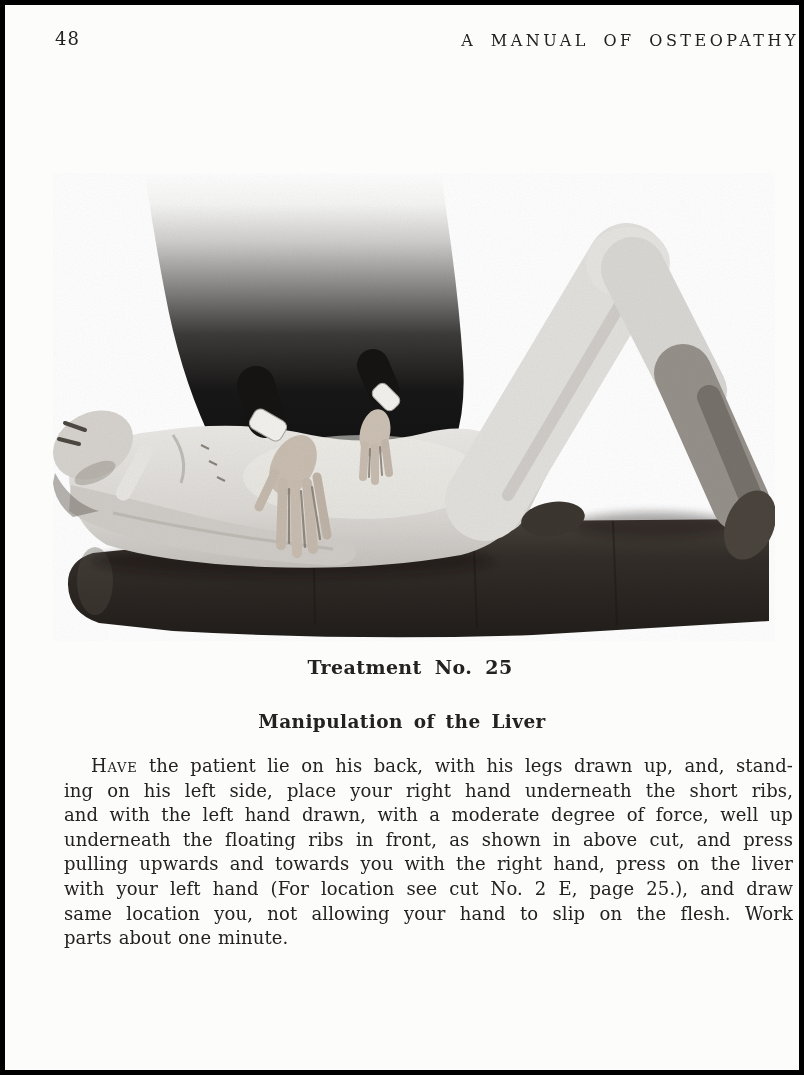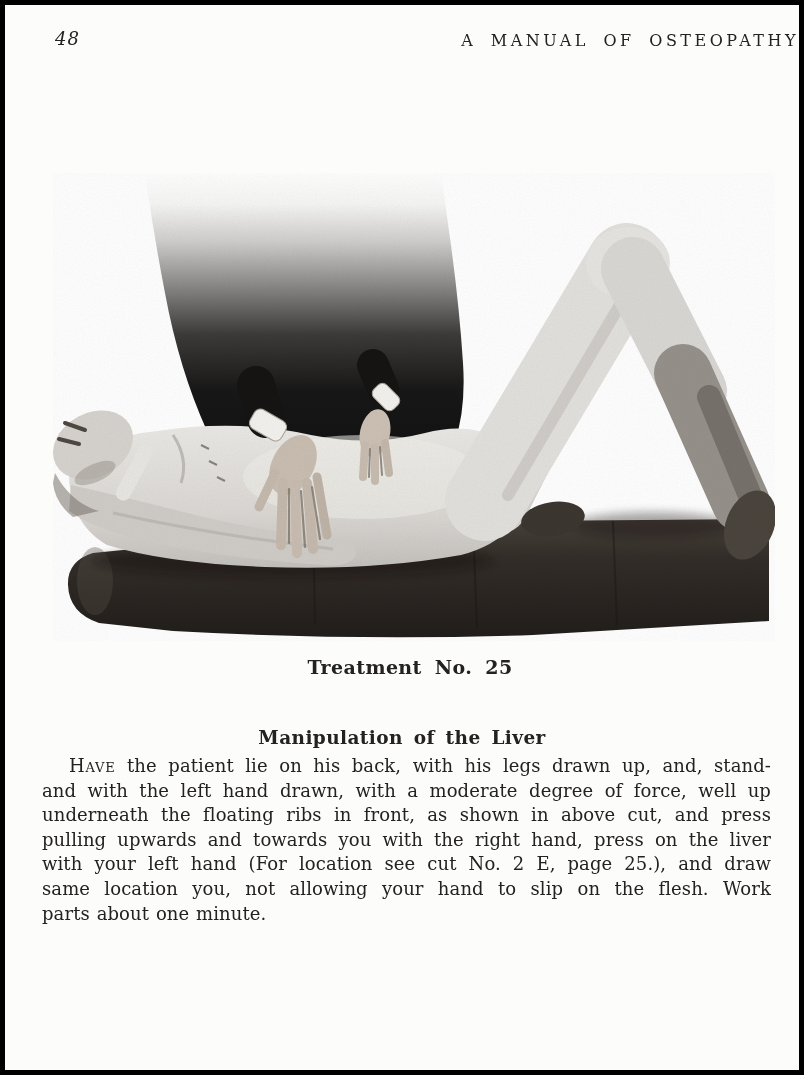--- a/index.html
+++ b/index.html
@@ -8,45 +8,45 @@
     width:804px; height:1075px;
     box-sizing:border-box;
     border:5px solid var(--border,#000);
     background:var(--paper,#fcfcfb);
     color:var(--ink,#242220);
     font-family:"DejaVu Serif", serif;
     overflow:hidden;
   }
   .pageno {
     position:absolute; left:50px; top:23px;
-    font-size:18px; letter-spacing:1px;font-style:italic;
+    font-size:18px; letter-spacing:1px;
   }
   .running {
     position:absolute; left:0; right:0; top:26px;
     text-align:right;
     font-size:16px; letter-spacing:3.5px;
     word-spacing:6px;
   }
   figure.photo {
     position:absolute; left:48px; top:168px; margin:0;
     width:722px; height:468px;
   }
   figure.photo svg { display:block; }
   .cap1 {
     position:absolute; left:0; right:0; top:651px;
     text-align:center; font-weight:bold;
     font-size:19px; letter-spacing:0.4px; word-spacing:6px;margin-left:16px;
   }
   .cap2 {
     position:absolute; left:0; right:0; top:706px;
     text-align:center; font-weight:bold;
-    font-size:18.5px; letter-spacing:0.4px; word-spacing:4px;margin-top:16px;
+    font-size:18.5px; letter-spacing:0.4px; word-spacing:4px;
   }
   .para {
-    position:absolute; left:37px; top:749px; width:729px;
+    position:absolute; left:59px; top:749px; width:729px;
     font-size:18px; line-height:24.6px;
     letter-spacing:0.1px; word-spacing:1px;
   }
   .ln { min-height:24.6px; }
   .just { text-align:justify; text-align-last:justify; text-justify:inter-word; }
   .first { text-indent:27px; }
   .sc { font-variant:small-caps; letter-spacing:0.8px; }
 </style>
 </head>
 <body>
@@ -166,20 +166,21 @@
 
       <rect x="0" y="0" width="722" height="468" filter="url(#grainF)" opacity="0.07"></rect>
     </svg>
   </figure>
 
   <div class="cap1">Treatment No. 25</div>
   <div class="cap2">Manipulation of the Liver</div>
 
   <div class="para">
     <div class="ln first just"><span class="sc">Have</span><span> the patient lie on his back, with his legs drawn up, and, stand-</span></div>
+    <div class="ln just">ing on his left side, place your right hand underneath the short ribs,</div>
     <div class="ln just">and with the left hand drawn, with a moderate degree of force, well up</div>
     <div class="ln just">underneath the floating ribs in front, as shown in above cut, and press</div>
     <div class="ln just">pulling upwards and towards you with the right hand, press on the liver</div>
     <div class="ln just">with your left hand (For location see cut No. 2 E, page 25.), and draw</div>
     <div class="ln just">same location you, not allowing your hand to slip on the flesh.  Work</div>
     <div class="ln">parts about one minute.</div>
   </div>
 
 </div>
 

